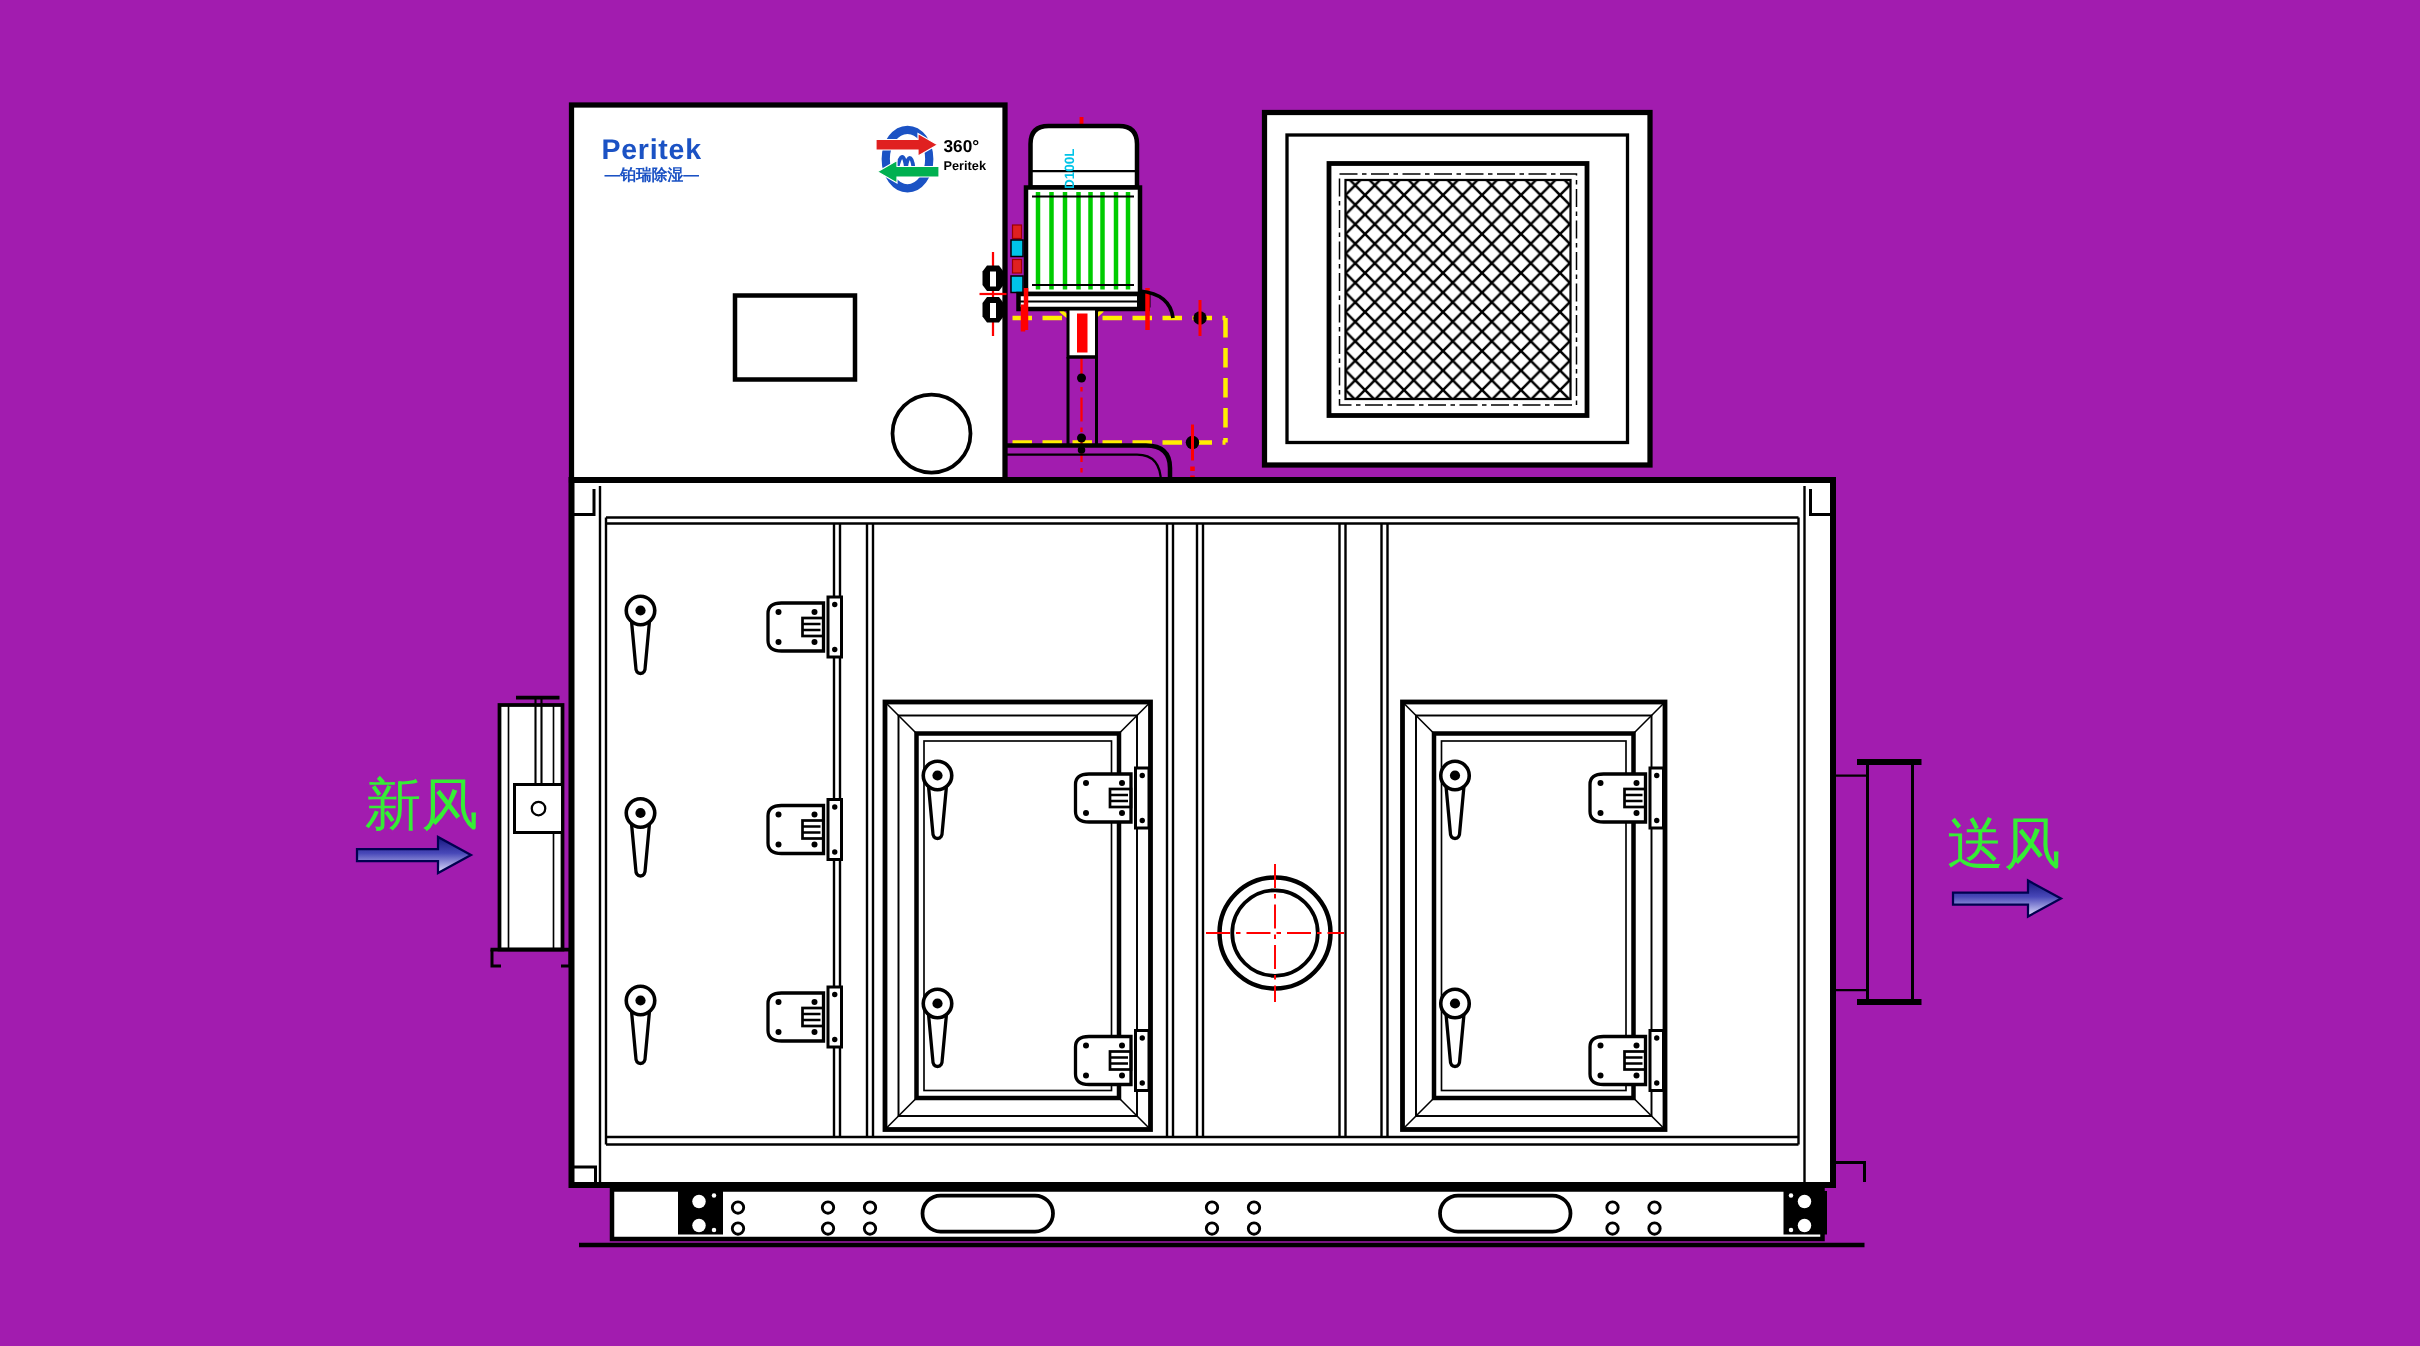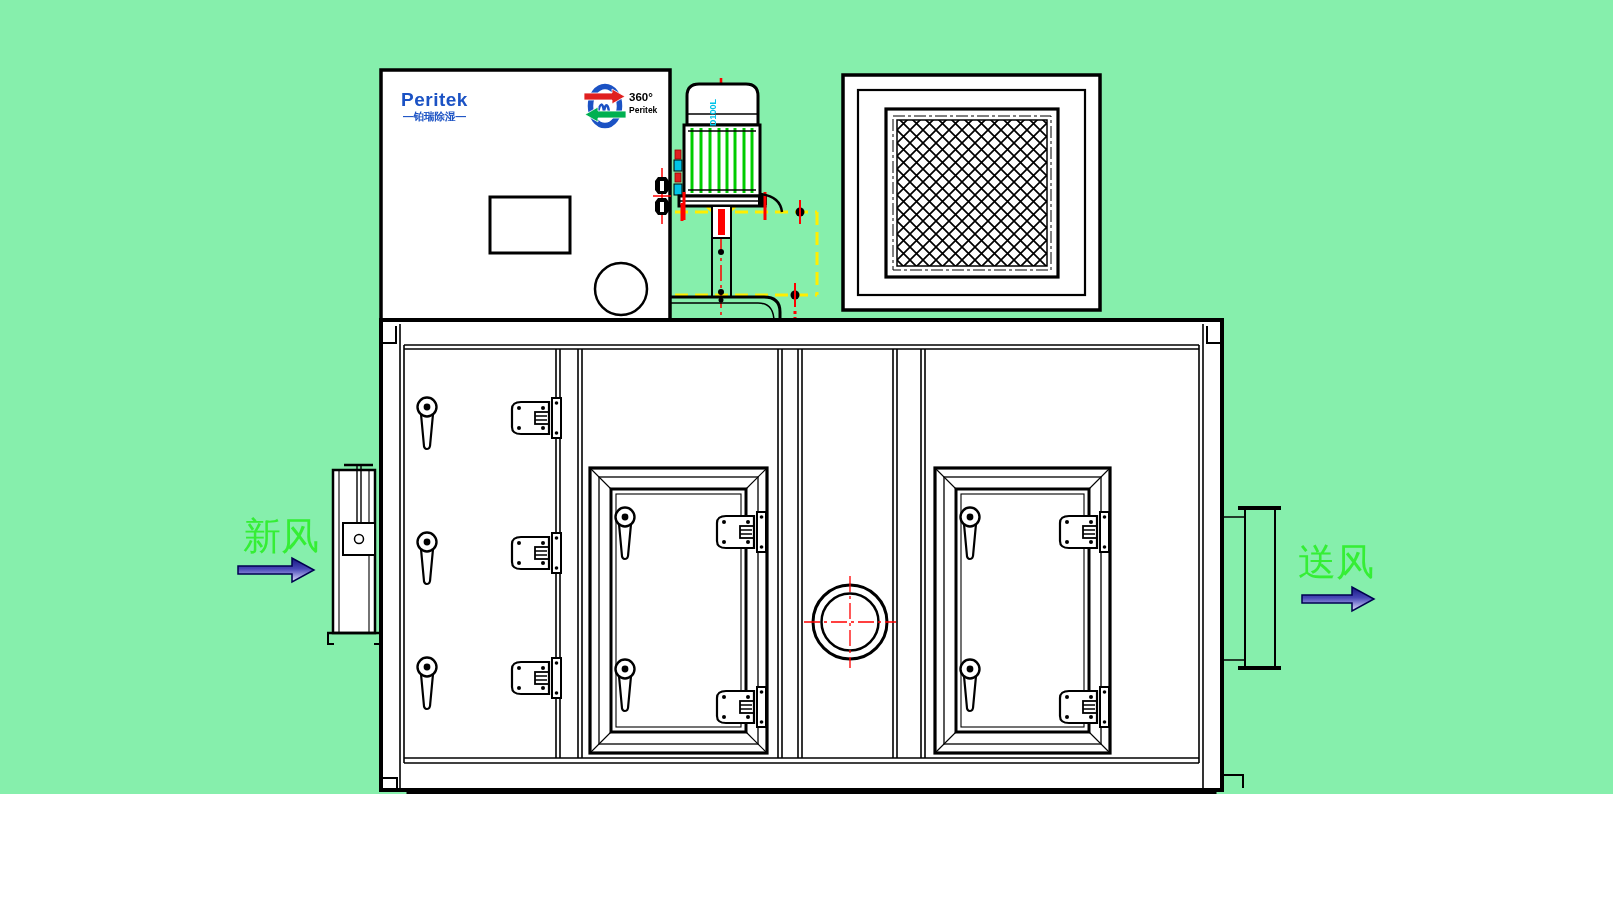--- a/index.html
+++ b/index.html
@@ -1,16 +1,16 @@
 <!DOCTYPE html>
 <html><head>
 <meta charset="utf-8">
 <style>
   html,body{margin:0;padding:0;background:#ffffff;}
-  .canvas{position:relative;width:1613px;height:794px;background:#86efac;overflow:hidden;
+  .canvas{position:relative;width:1613px;height:897px;background:#a21caf;overflow:hidden;
           font-family:"Liberation Sans",sans-serif;}
   svg{display:block;}
   text{font-family:"Liberation Sans","DejaVu Sans",sans-serif;}
   .cjk{font-family:"Liberation Sans","DejaVu Sans",sans-serif;}
 </style>
 </head>
 <body>
 
 <div class="canvas">
 <svg width="1613" height="897" viewBox="0 0 1613 897" xmlns="http://www.w3.org/2000/svg">

